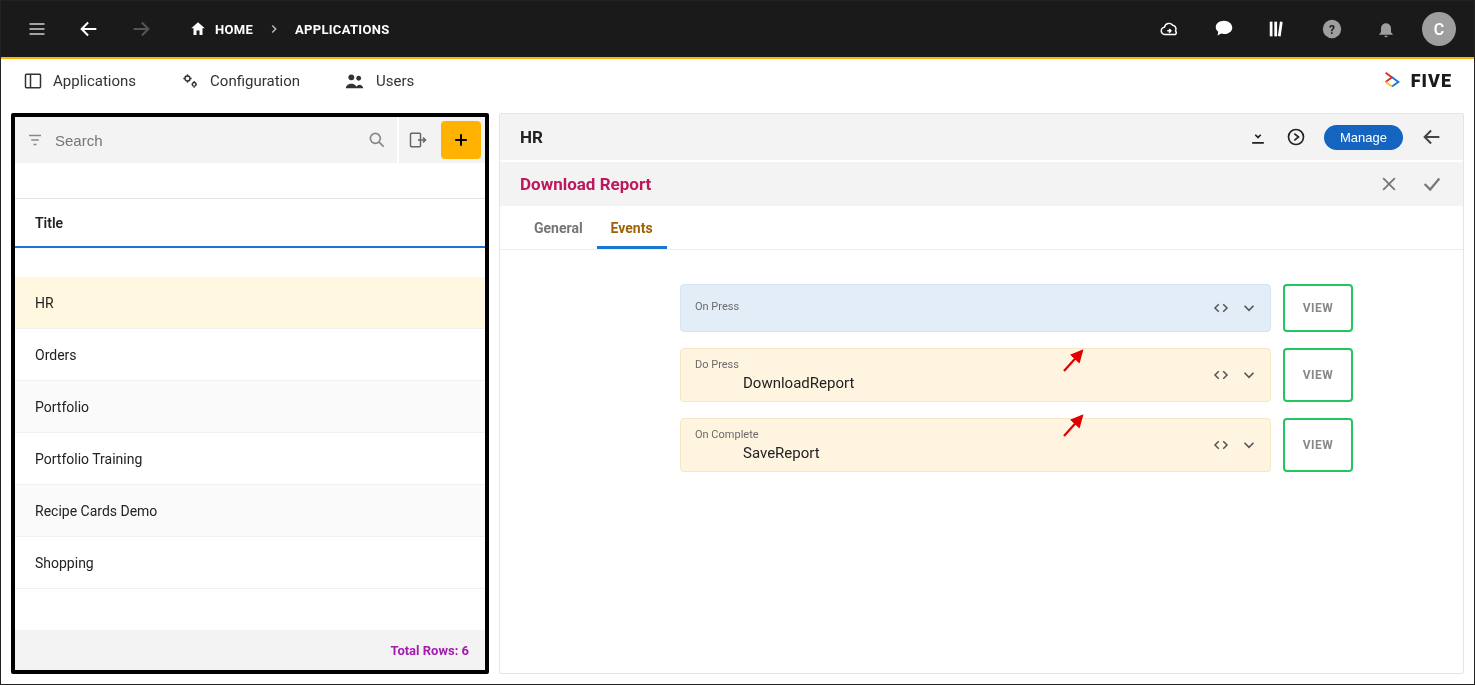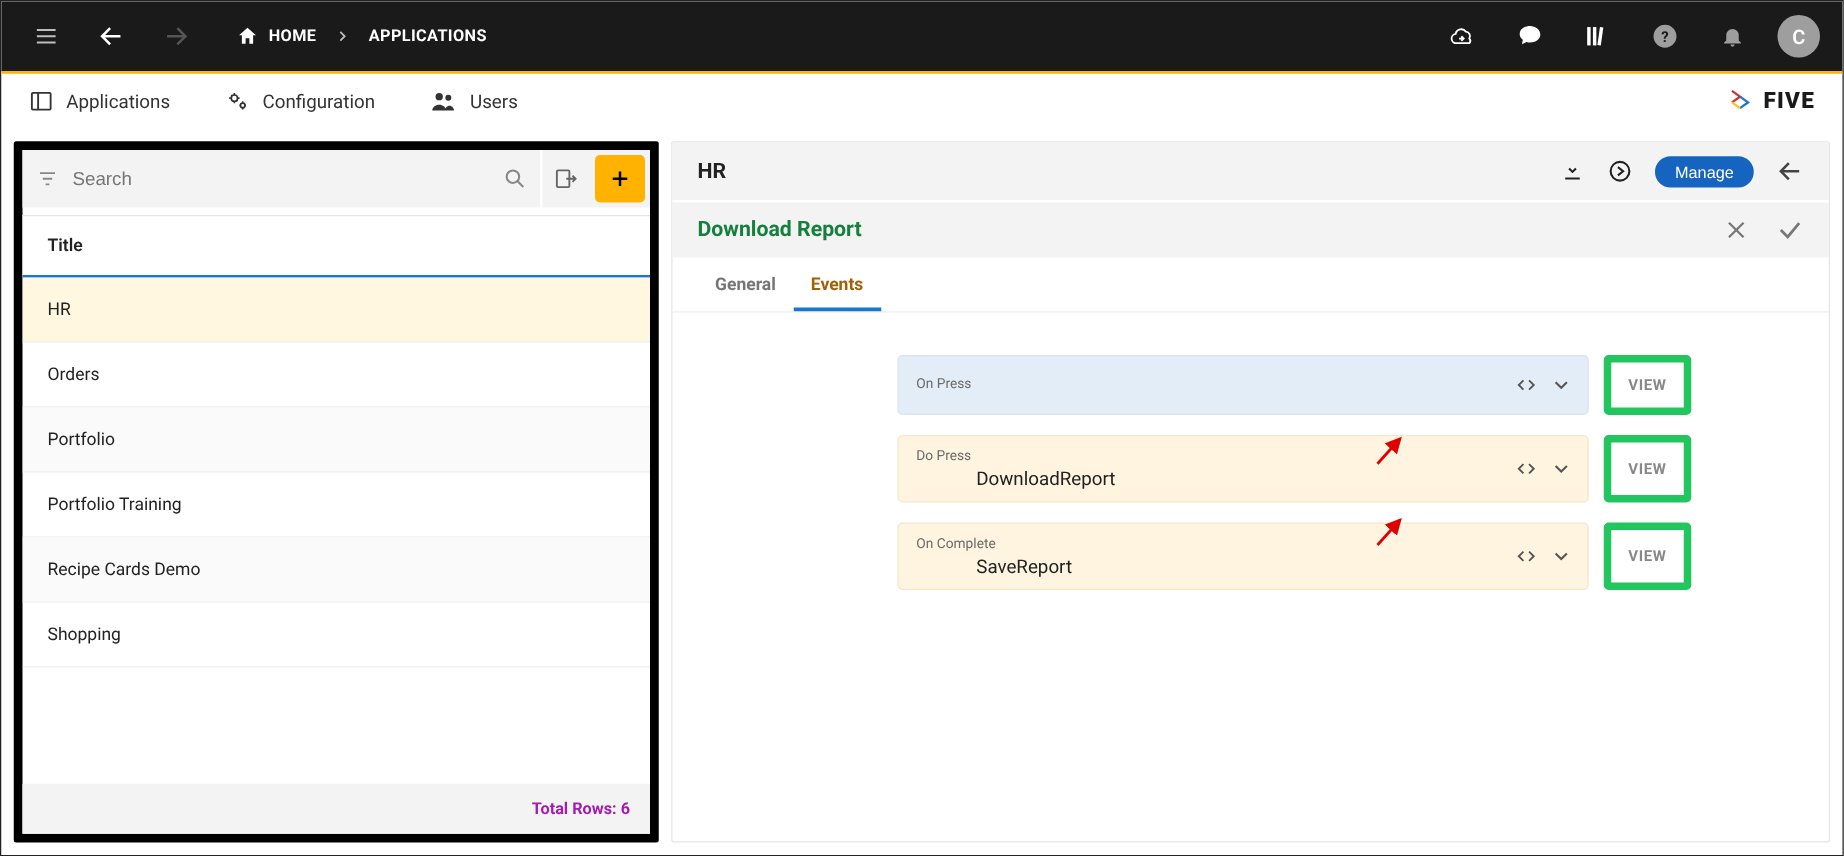--- a/index.html
+++ b/index.html
@@ -45,25 +45,26 @@
   
   .workspace {
     display: flex;
     height: calc(685px - 56px - 2px - 44px - 2px);
     padding: 10px;
     gap: 10px;
   }
 
   
   .left-panel {
-    width: 516px;
+    width: 478px;
     display: flex;
     flex-direction: column;
-    border: 7px solid #000000;
+    border: 4px solid #000000;
     border-radius: 2px;
+    gap: 29px;
   }
   .search-row { display:flex;align-items:center;height: 46px; background:#f3f3f3; }
   .search-row .filter-ic { width:40px;display:flex;justify-content:center;color:#888; }
   .search-row input { flex:1;border:none;background:transparent;font-size:15px;color:#555;outline:none; }
   .search-row .search-ic { width:40px;display:flex;justify-content:center;color:#888; }
   .search-row .exit-ic { width:40px;display:flex;justify-content:center;color:#666;height:46px;align-items:center;border-left:2px solid #fff;}
   .search-row .add-btn { width:40px;height:38px;margin:4px;background:#ffb300;border-radius:4px;display:flex;align-items:center;justify-content:center;color:#000;cursor:pointer; }
 
   .column-header { height:50px;display:flex;align-items:center;padding:0 20px;font-weight:600;font-size:14px;margin-top:6px;color:#222;border-bottom:2px solid #1976d2; background:#fff; border-top:1px solid #e5e5e5;}
   .list { flex:1; overflow:auto; }
@@ -71,36 +72,36 @@
   .list .row.selected { background:#fff7e0; }
   .list .row.alt { background:#fafafa; }
   .footer-row { height:40px;background:#f3f3f3;display:flex;align-items:center;justify-content:flex-end;padding:0 16px;font-weight:700;font-size:13px;color:#a21caf; }
 
   
   .right-panel { flex:1; display:flex;flex-direction:column;border:1px solid #e5e5e5;border-radius:2px; }
   .detail-header { height:46px;background:#f3f3f3;display:flex;align-items:center;padding:0 20px;font-weight:700;font-size:17px;color:#222; }
   .detail-header .tools { margin-left:auto;display:flex;align-items:center;gap:18px;color:#333; }
   .detail-header .manage { background:#1565c0;color:#fff;border:none;border-radius:16px;padding:5px 16px;font-size:13px;font-weight:500;cursor:pointer; }
 
-  .sub-header { height:46px;background:#f3f3f3;display:flex;align-items:center;padding:0 20px;font-weight:700;font-size:17px;color:#15803d;border-top:2px solid #fff;text-align:right; }
+  .sub-header { height:46px;background:#f3f3f3;display:flex;align-items:center;padding:0 20px;font-weight:700;font-size:17px;color:#be185d;border-top:2px solid #fff;text-align:right; }
   .sub-header .tools { margin-left:auto;display:flex;align-items:center;gap:22px;color:#777; }
 
   .tabs { height:44px;display:flex;align-items:flex-end;padding:0 20px;border-bottom:1px solid #eee; }
   .tabs .tab { padding:0 14px 10px;font-size:14px;color:#757575;font-weight:700;cursor:pointer;border-bottom:3px solid transparent; }
   .tabs .tab.active { color:#a16207;border-bottom-color:#1976d2; }
 
   .events-body { padding: 34px 110px 0 180px; }
   .event-row { display:flex;align-items:stretch;gap:12px;margin-bottom:16px; }
   .event-card { flex:1;border-radius:4px;padding:9px 14px;position:relative;display:flex;flex-direction:column;justify-content:center;min-height:48px; }
   .event-card .label { font-size:11px;color:#6b6b6b;margin-bottom:3px; }
   .event-card .value { font-size:15px;color:#222;margin-left:48px; }
   .event-card .card-icons { position:absolute;right:12px;top:50%;transform:translateY(-50%);display:flex;gap:10px;color:#555; }
   .card-blue { background:#e3edf7;border:1px solid #d5e3f2; }
   .card-yellow { background:#fff4e0;border:1px solid #f5e6c7; }
-  .view-btn { width:70px;border:6px solid #22c55e;border-radius:4px;display:flex;align-items:center;justify-content:center;font-size:12px;font-weight:700;color:#888;letter-spacing:.5px;cursor:pointer; }
+  .view-btn { width:70px;border:2px solid #22c55e;border-radius:4px;display:flex;align-items:center;justify-content:center;font-size:12px;font-weight:700;color:#888;letter-spacing:.5px;cursor:pointer; }
 
   svg { display:block; }
 
   
   .annot { position:absolute; pointer-events:none; }
   .annot svg { overflow:visible; }
 </style>
 </head>
 <body>
 

